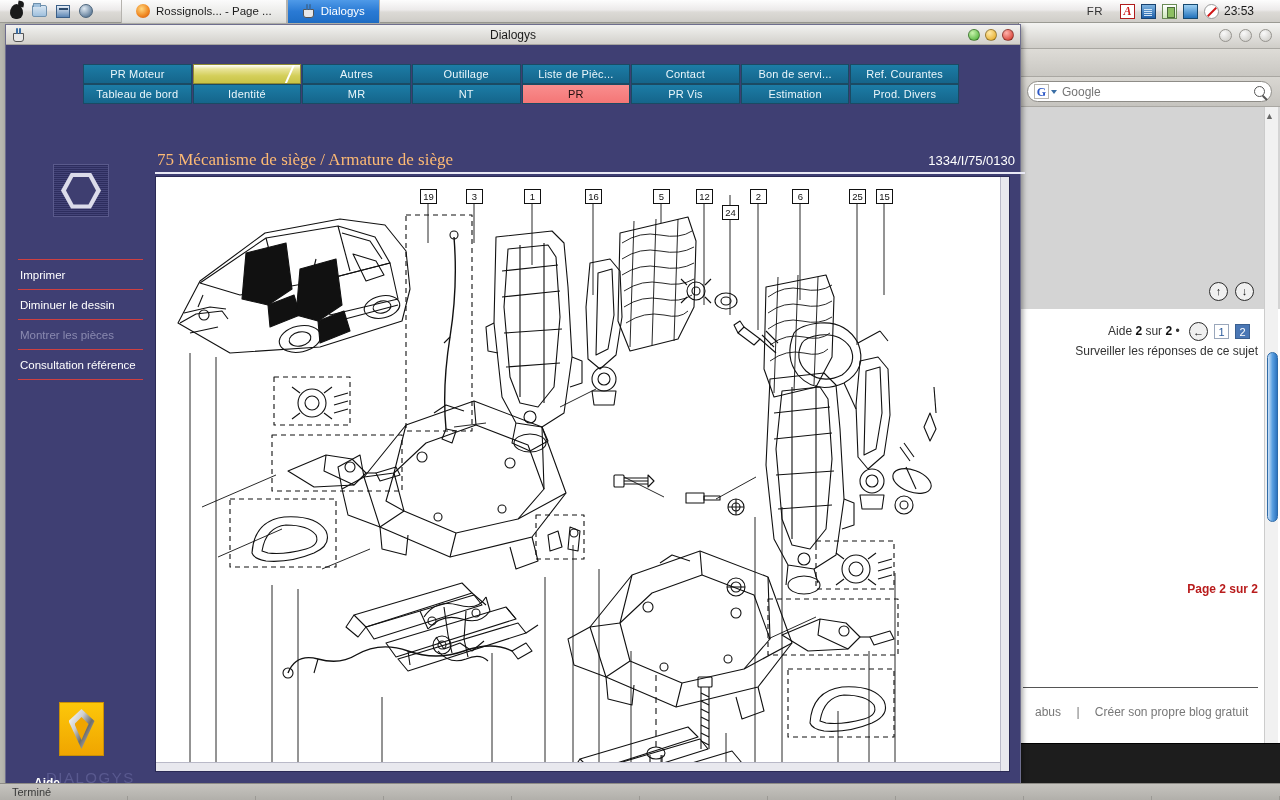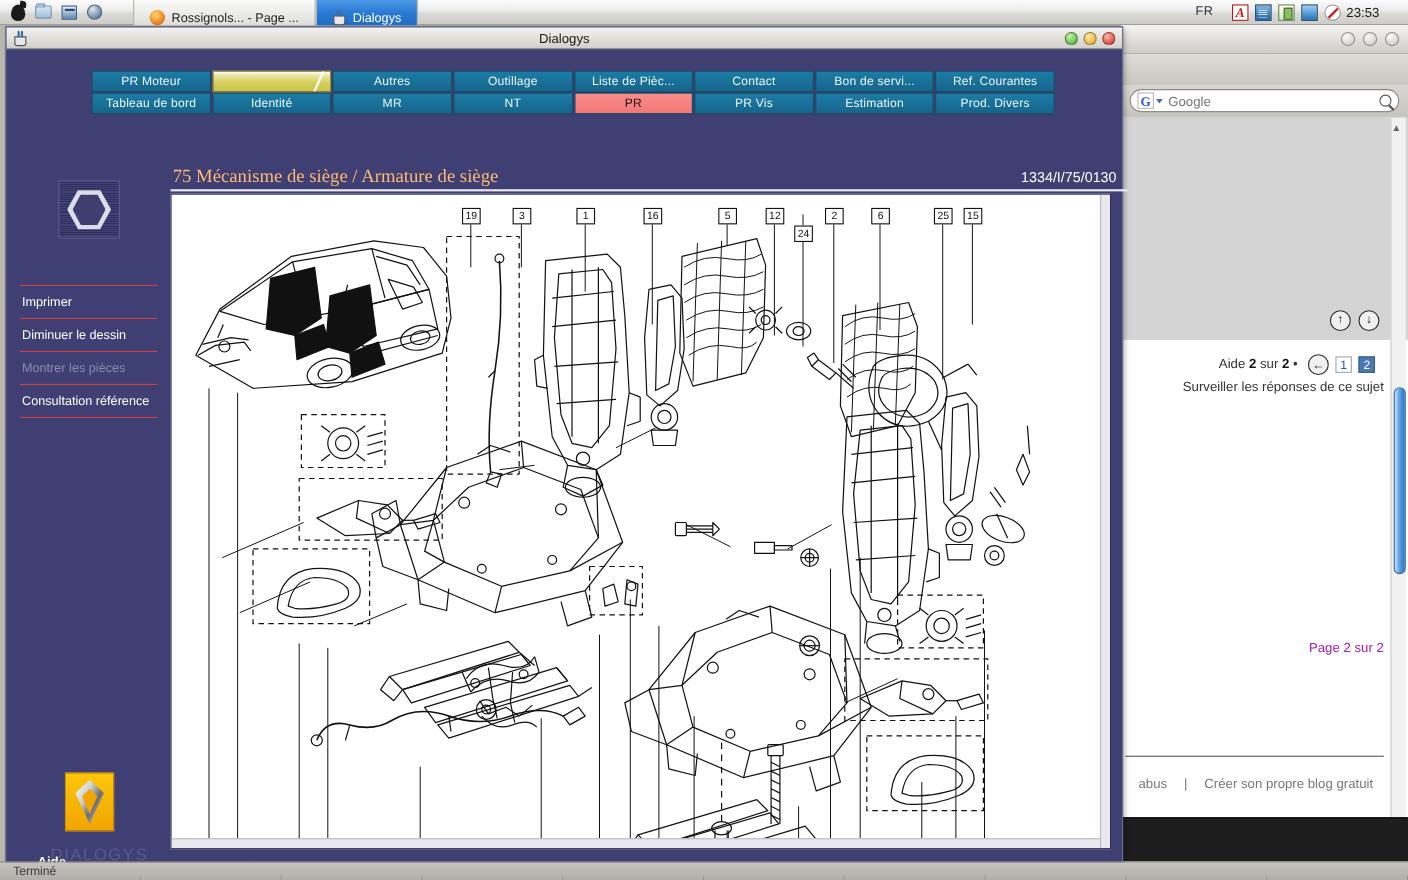--- a/index.html
+++ b/index.html
@@ -33,21 +33,21 @@
     background:#9fc0dd;border:1px solid #6f91ae;border-bottom:none;border-radius:1px 1px 0 0;}
   .bluewin{width:14px;height:13px;background:linear-gradient(#e7eef7,#5d87b5);
     border:1px solid #3b5f87;position:relative;}
   .bluewin:after{content:"";position:absolute;left:2px;top:2px;width:9px;height:2px;background:#2d4a6b;}
   .globe{width:14px;height:14px;border-radius:50%;
     background:radial-gradient(circle at 35% 30%,#dfe9f2,#6b86a1 70%,#3d556e);
     border:1px solid #4d657c;}
 
   .tb-tabs{ display:flex; align-items:stretch; height:23px; margin-left:28px; }
   .tb-tab{
-    display:flex; align-items:flex-end; gap:6px; padding:0 14px; height:23px;
+    display:flex; align-items:center; gap:6px; padding:0 14px; height:23px;
     font-size:11.5px; color:#1d1d1d; cursor:default;
     border-left:1px solid #b5b3ae; border-right:1px solid #b5b3ae;
   }
   .tb-tab.inactive{ background:linear-gradient(to bottom,#fbfbfb,#dededa); }
   .tb-tab.active{
     background:linear-gradient(to bottom,#4f9ae8 0%,#2a7ad4 50%,#1f6ec6 100%);
     color:#fff;
   }
   .ff-ico{ width:14px;height:14px;border-radius:50%;
     background:radial-gradient(circle at 40% 35%,#ffd780,#f08a24 55%,#c9490c);}
@@ -118,22 +118,22 @@
     font-size:11px; color:#111; line-height:1;}
   .ff-pagerow{ text-align:right; padding:13px 30px 0 0; font-size:12px; color:#333; }
   .ff-pagerow b{ color:#111; }
   .pg-nav{ display:inline-flex; align-items:center; gap:6px; vertical-align:middle; margin-left:6px;}
   .pg-back{ width:19px;height:19px;border-radius:50%;background:#f0f0f0;border:1.4px solid #2b2b2b;
     display:flex;align-items:center;justify-content:center;font-size:11px;color:#111;}
   .pg-num{ min-width:15px;height:15px;border:1px solid #9aa7bb;font-size:11px;
     display:inline-flex;align-items:center;justify-content:center;color:#2b5a9b;background:#fff;}
   .pg-num.cur{ background:#4a77b5; color:#fff; border-color:#3a5f90; }
   .ff-watch{ text-align:right; padding:3px 22px 0 0; font-size:12px; color:#333; }
-  .ff-page2{ text-align:center; padding:0 22px; font-size:12px; color:#a21caf;
-    position:absolute; right:0; top:475px; }
+  .ff-page2{ text-align:center; padding:0 22px; font-size:12px; color:#b91c1c;
+    position:absolute; right:0; top:475px;font-weight:bold; }
   .ff-hr{ position:absolute; left:4px; right:22px; top:580px; border-top:1px solid #555; }
   .ff-footer{ position:absolute; left:10px; top:598px; font-size:12px; color:#333; }
   .ff-footer span{ color:#777; margin:0 6px; }
   .ff-scrollbar{ position:absolute; right:2px; top:0; bottom:40px; width:14px;
     background:#f1f1f1; border-left:1px solid #ccc;}
   .ff-thumb{ position:absolute; left:2px; top:245px; width:11px; height:170px;
     background:linear-gradient(to right,#cfe3f8,#5a9fe0,#2d74c0); border-radius:6px;
     border:1px solid #2e6ba8;}
   .ff-up{ position:absolute; right:2px; top:2px; width:13px; height:14px;
     display:flex;align-items:center;justify-content:center;color:#666;font-size:9px;}

